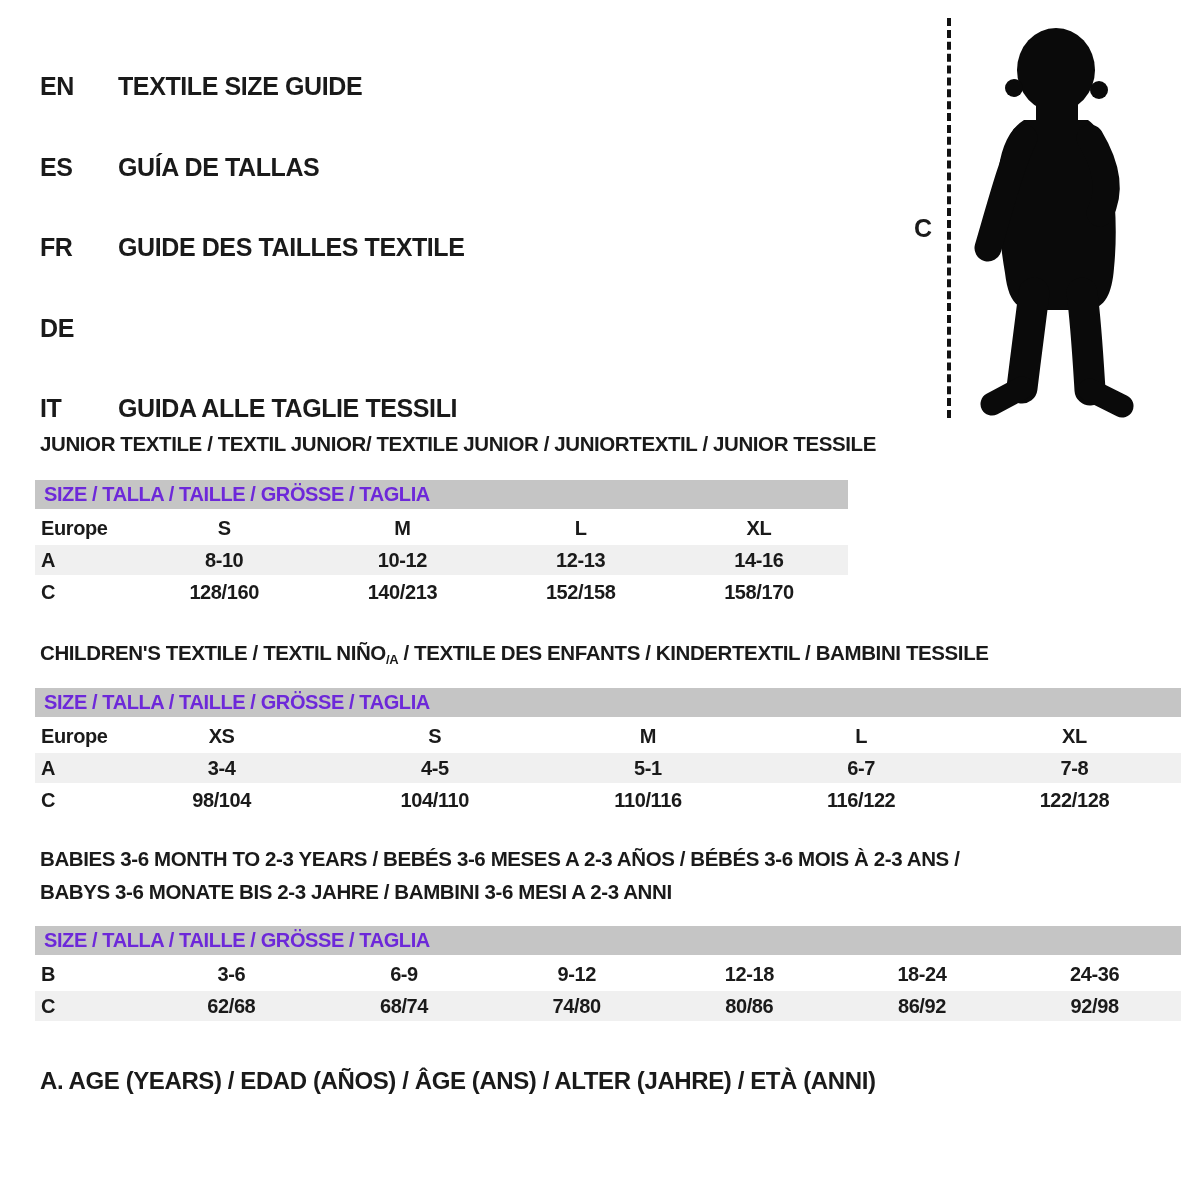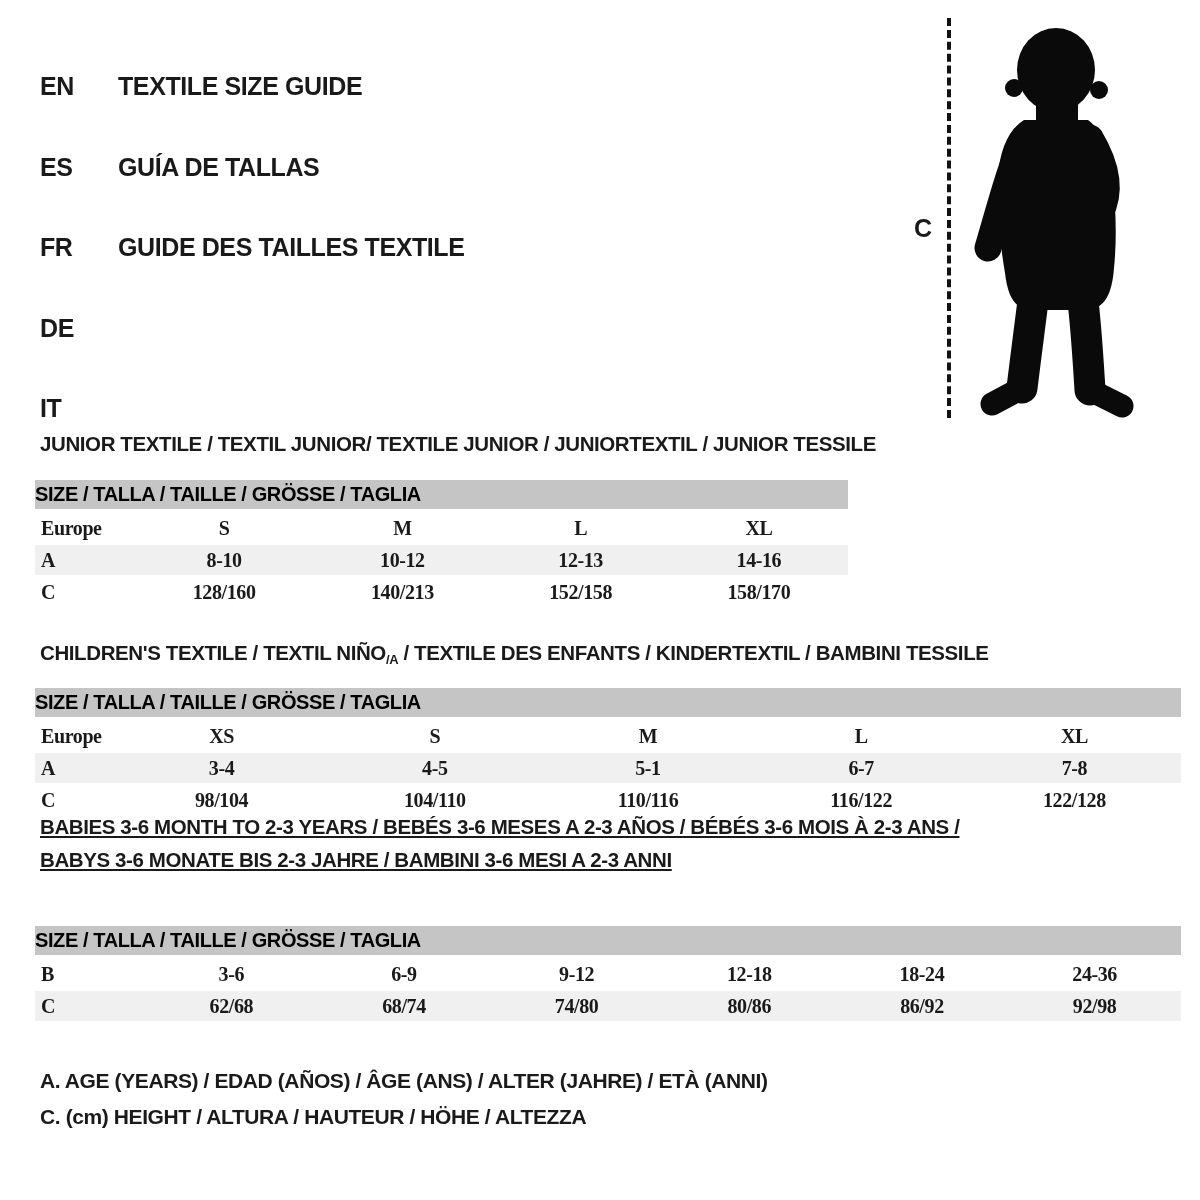--- a/index.html
+++ b/index.html
@@ -23,43 +23,43 @@
     position:absolute; left:947px; top:18px; height:400px; width:0;
     border-left:4px dashed #121212;
   }
   .measure-label { position:absolute; left:914px; top:214px; font-size:25px; }
   .baby-svg { position:absolute; left:960px; top:8px; width:190px; height:412px; }
 
   
   .sec-title { position:absolute; left:40px; font-size:20.5px; }
   .t-junior   { top:432px; }
   .t-children { top:641px; }
-  .t-babies   { top:810px; line-height:33px;text-decoration:underline; }
+  .t-babies   { top:842px; line-height:33px; }
   .sub-a { font-size:13px; vertical-align:-4px; }
 
   
   .tbl { position:absolute; left:35px; }
   .tbl-junior   { top:480px; width:813px; }
   .tbl-children { top:688px; width:1146px; }
   .tbl-babies   { top:926px; width:1146px; }
 
   .size-bar {
-    height:29px; line-height:29px; padding-left:0; margin-bottom:2px;
-    background:#c5c5c5; color:#000000; font-size:20px;
+    height:29px; line-height:29px; padding-left:9px; margin-bottom:2px;
+    background:#c5c5c5; color:#6d28d9; font-size:20px;
   }
-  table { width:100%; table-layout:fixed; border-collapse:separate; border-spacing:0 2px; font-size:20px;font-family:Liberation Serif, serif; }
+  table { width:100%; table-layout:fixed; border-collapse:separate; border-spacing:0 2px; font-size:20px; }
   td { height:30px; text-align:center; vertical-align:middle; }
   td.lbl { text-align:left; padding-left:6px; }
   .tbl-junior   td.lbl { width:100px; }
   .tbl-children td.lbl { width:80px;  }
   .tbl-babies   td.lbl { width:110px; }
   tr.shaded td { background:#f0f0f0; }
 
   
-  .footnotes { position:absolute; left:40px; top:1063px; font-size:21px; line-height:36px; }
+  .footnotes { position:absolute; left:40px; top:1063px; font-size:24px; line-height:36px; }
 </style>
 </head>
 <body>
 
 <div class="langs">
   <div class="lang-row">
     <span class="lang-code">EN</span>
     <span>TEXTILE SIZE GUIDE</span>
   </div>
   <div class="lang-row">
@@ -68,20 +68,21 @@
   </div>
   <div class="lang-row">
     <span class="lang-code">FR</span>
     <span>GUIDE DES TAILLES TEXTILE</span>
   </div>
   <div class="lang-row">
     <span class="lang-code">DE</span>
   </div>
   <div class="lang-row">
     <span class="lang-code">IT</span>
+    <span>GUIDA ALLE TAGLIE TESSILI</span>
   </div>
 </div>
 
 <div class="measure-line"></div>
 <div class="measure-label">C</div>
 <svg class="baby-svg" viewBox="0 0 190 412" xmlns="http://www.w3.org/2000/svg">
   <g fill="#0a0a0a" stroke="none">
     <ellipse cx="96" cy="62" rx="39" ry="42"></ellipse>
     <circle cx="54" cy="80" r="9"></circle>
     <circle cx="139" cy="82" r="9"></circle>
@@ -188,14 +189,13 @@
       <td>80/86</td>
       <td>86/92</td>
       <td>92/98</td>
     </tr>
   </tbody>
     </table>
 </div>
 
 <div class="footnotes">
   <div>A. AGE (YEARS) / EDAD (AÑOS) / ÂGE (ANS) / ALTER (JAHRE) / ETÀ (ANNI)</div>
-  <div>C. (cm) HEIGHT / ALTURA / HAUTEUR / HÖHE / ALTEZZA</div>
 </div>
 
 </body></html>

